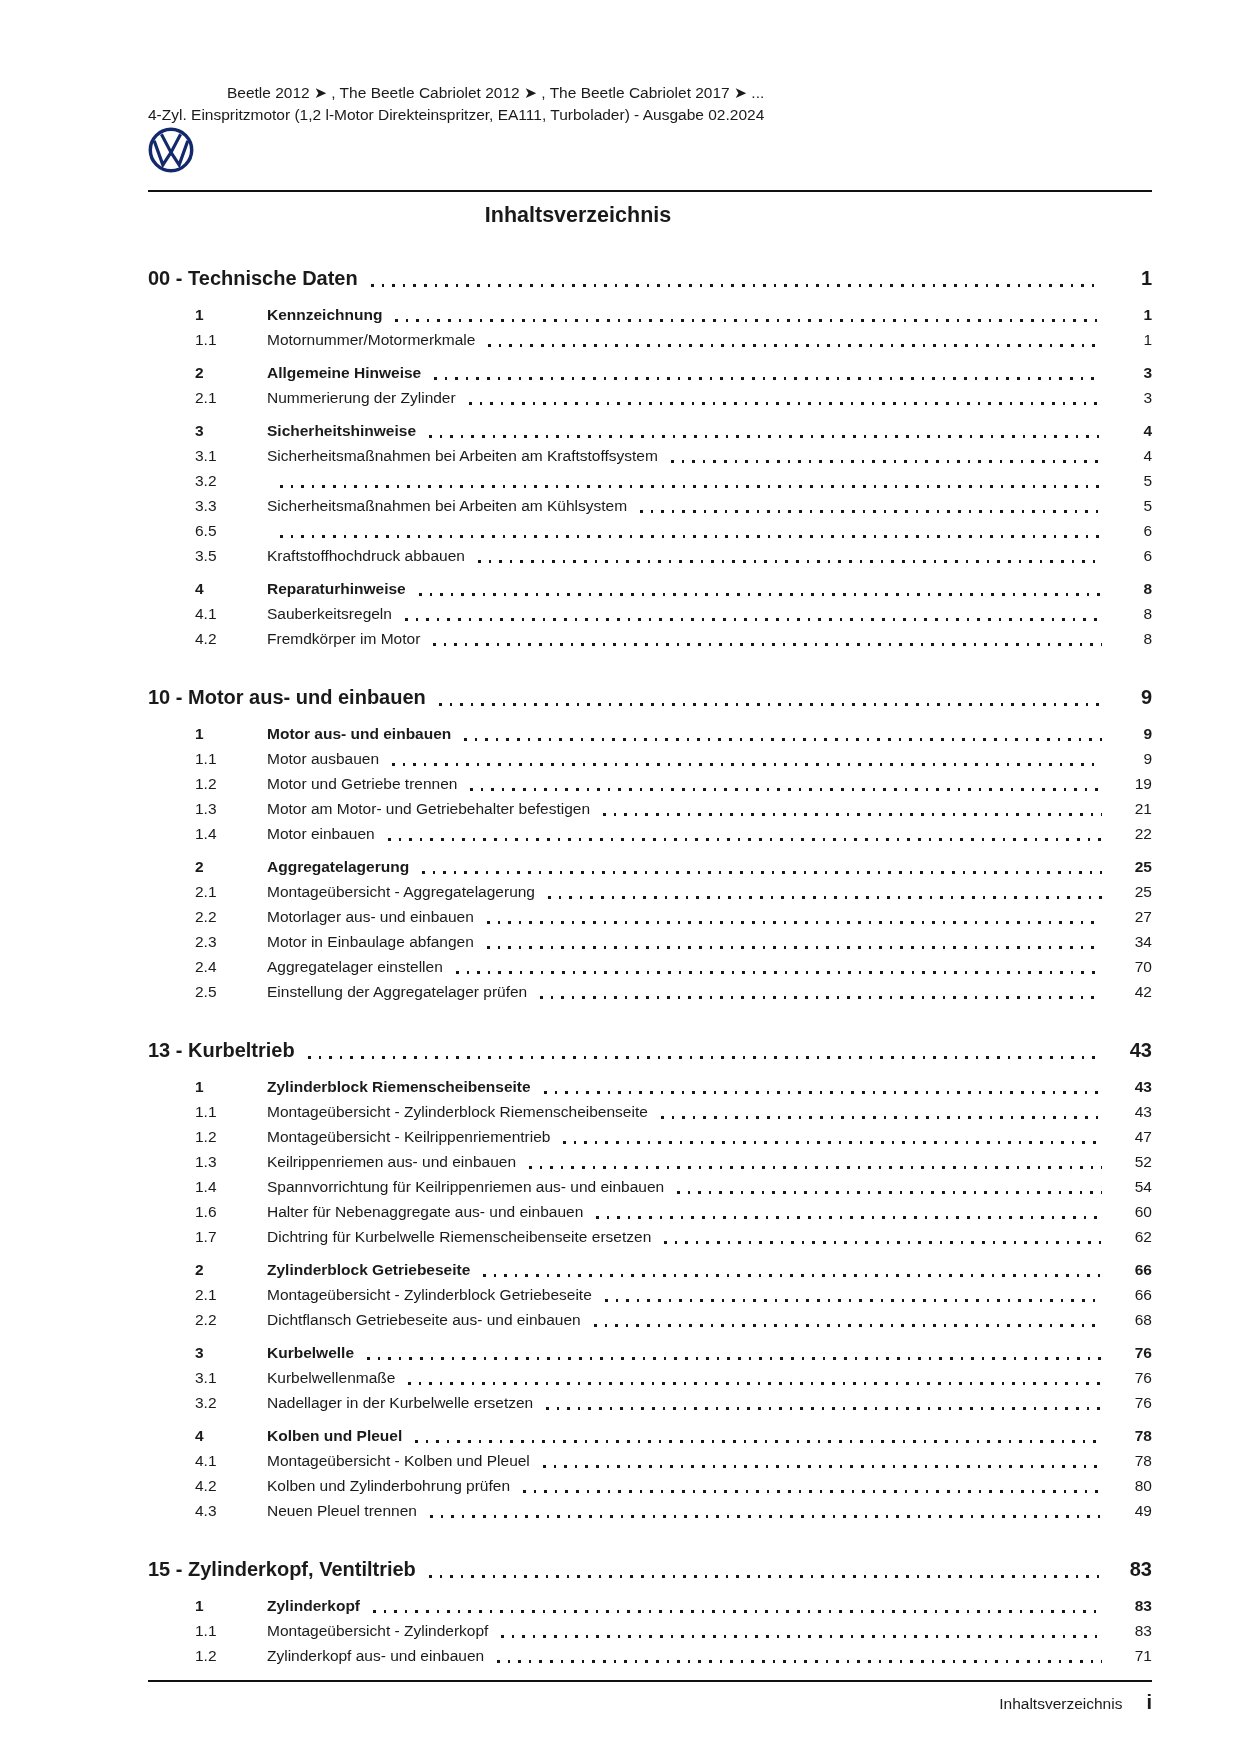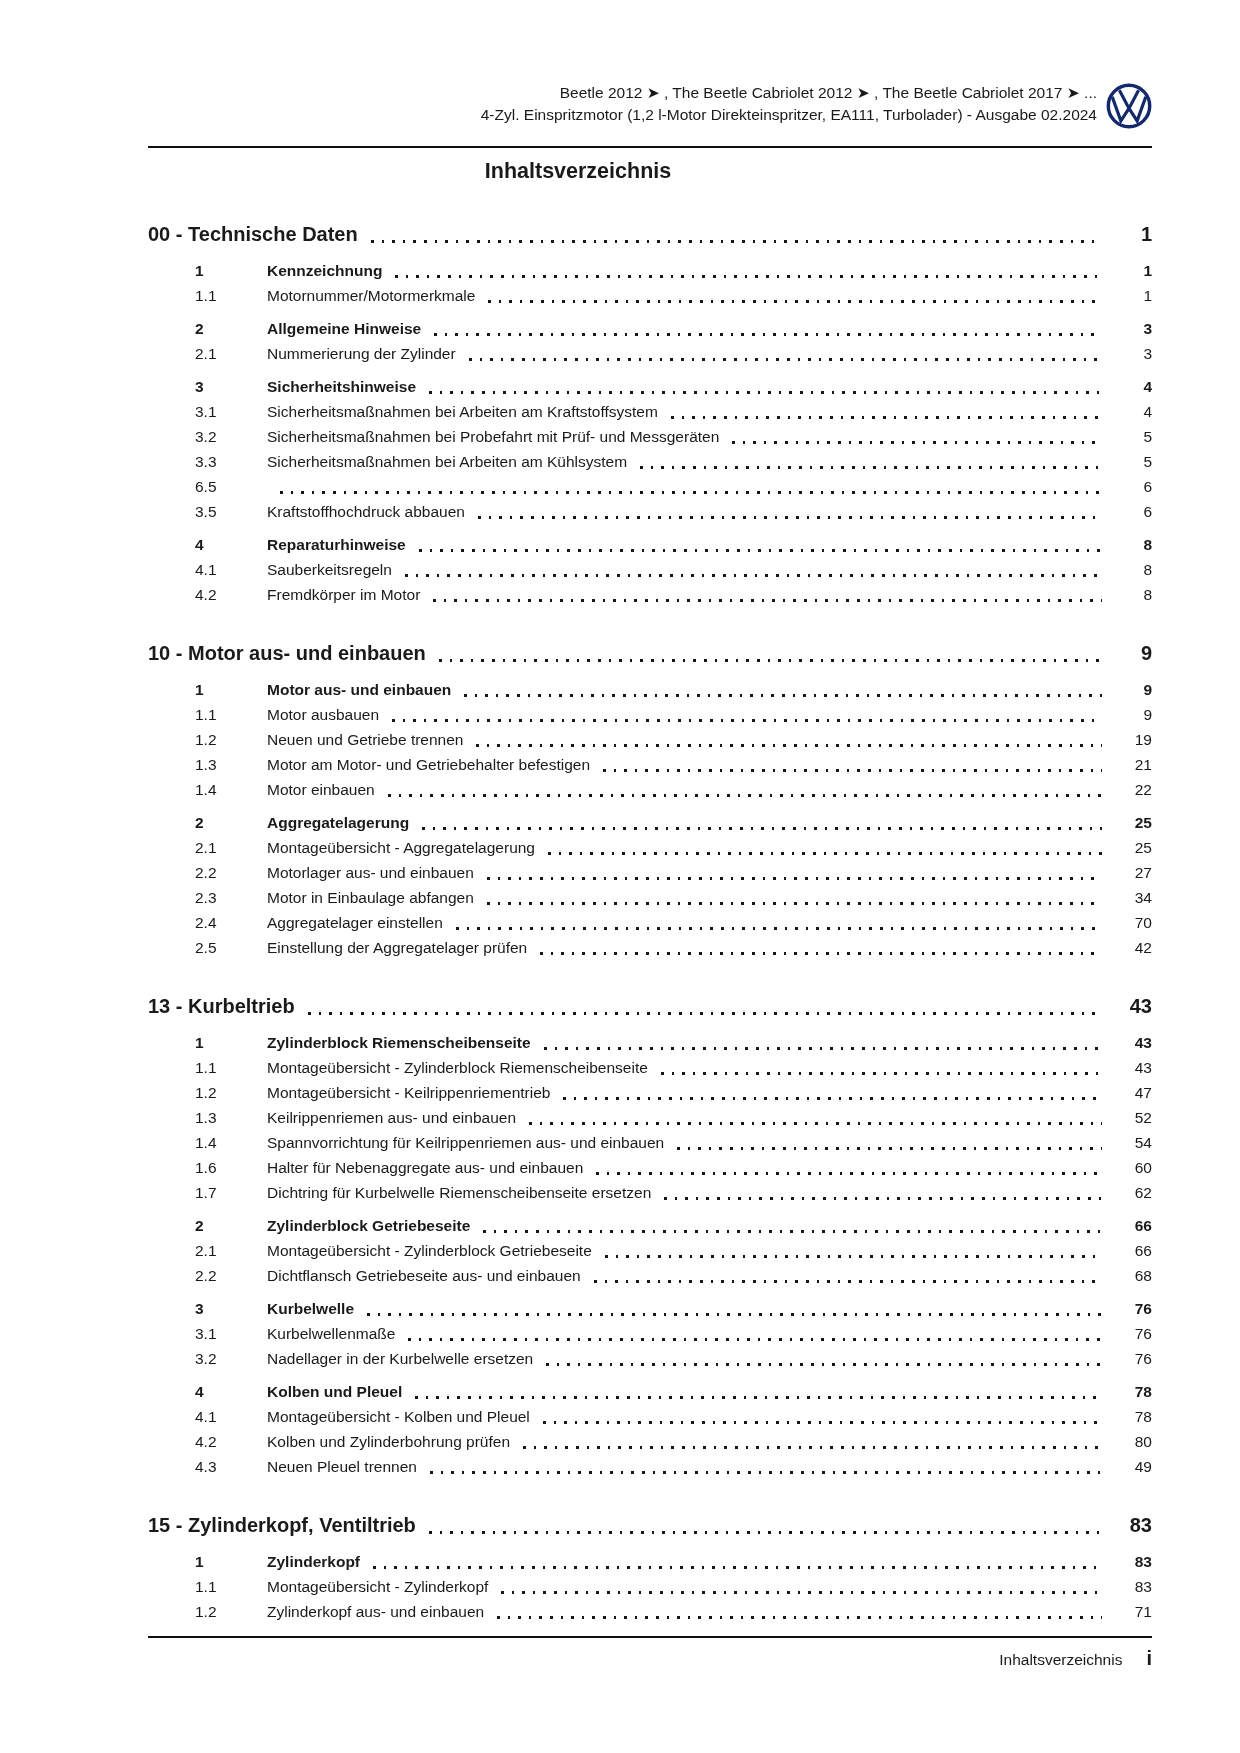--- a/index.html
+++ b/index.html
@@ -3,21 +3,21 @@
 <meta charset="utf-8">
 <style>
   html,body{margin:0;padding:0;}
   body{
     width:1240px;height:1753px;box-sizing:border-box;
     background:#ffffff;color:#1a1a1a;
     font-family:"Liberation Sans",sans-serif;
     padding:82px 88px 0 148px;
     overflow:hidden;position:relative;
   }
-  .doc-header{display:flex;align-items:flex-start;}
+  .doc-header{display:flex;align-items:flex-start;flex-direction:column;}
   .header-text{flex:1 1 auto;text-align:right;font-size:15.5px;line-height:22px;padding-right:9px;white-space:nowrap;}
   .logo{width:46px;height:46px;flex:0 0 auto;margin-top:1px;}
   .logo svg{display:block;width:46px;height:46px;}
   .header-rule{border-top:2.5px solid #111;margin-top:17px;height:0;}
   .doc-title{font-size:21.5px;font-weight:bold;text-align:center;margin:8px 144px 0 0;line-height:30px;}
   .toc{display:block;margin-top:32px;}
   .toc-block{margin-top:30px;}
   .toc-block:first-child{margin-top:0;}
   .row{display:flex;align-items:center;}
   .srow{font-size:20px;font-weight:bold;line-height:32px;}
@@ -96,21 +96,20 @@
         <span class="pg">4</span>
       </div>
       <div class="row erow sub">
         <span class="num">3.1</span>
         <span class="etitle">Sicherheitsmaßnahmen bei Arbeiten am Kraftstoffsystem</span>
         <span class="leader"></span>
         <span class="pg">4</span>
       </div>
       <div class="row erow sub">
         <span class="num">3.2</span>
-        <span class="etitle">Sicherheitsmaßnahmen bei Probefahrt mit Prüf- und Messgeräten</span>
         <span class="leader"></span>
         <span class="pg">5</span>
       </div>
       <div class="row erow sub">
         <span class="num">3.3</span>
         <span class="etitle">Sicherheitsmaßnahmen bei Arbeiten am Kühlsystem</span>
         <span class="leader"></span>
         <span class="pg">5</span>
       </div>
       <div class="row erow sub">
@@ -156,21 +155,21 @@
         <span class="pg">9</span>
       </div>
       <div class="row erow sub">
         <span class="num">1.1</span>
         <span class="etitle">Motor ausbauen</span>
         <span class="leader"></span>
         <span class="pg">9</span>
       </div>
       <div class="row erow sub">
         <span class="num">1.2</span>
-        <span class="etitle">Neuen und Getriebe trennen</span>
+        <span class="etitle">Motor und Getriebe trennen</span>
         <span class="leader"></span>
         <span class="pg">19</span>
       </div>
       <div class="row erow sub">
         <span class="num">1.3</span>
         <span class="etitle">Motor am Motor- und Getriebehalter befestigen</span>
         <span class="leader"></span>
         <span class="pg">21</span>
       </div>
       <div class="row erow sub">

